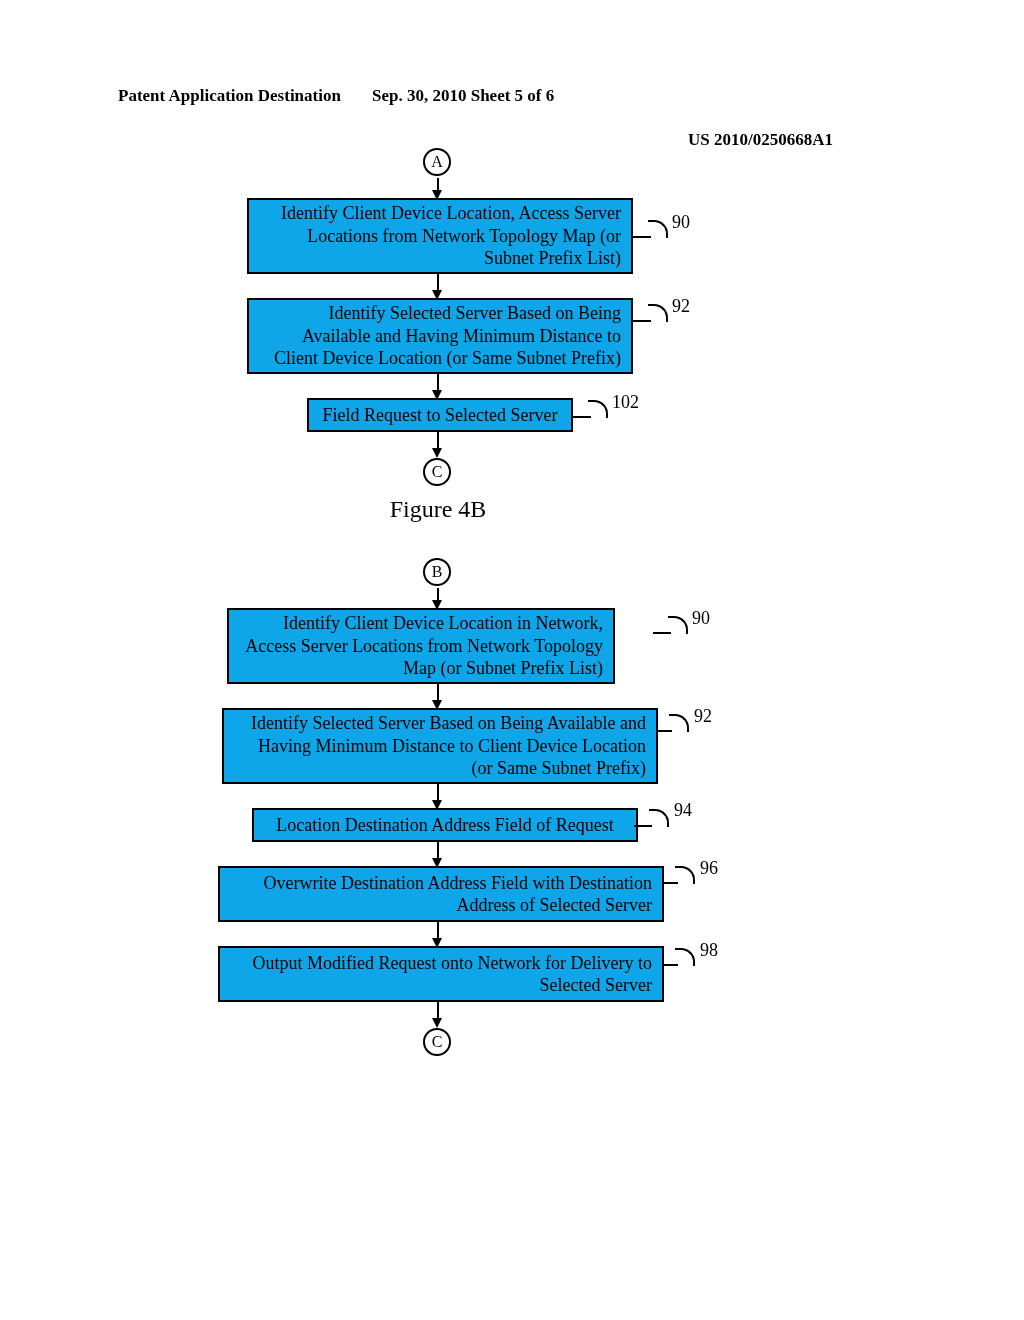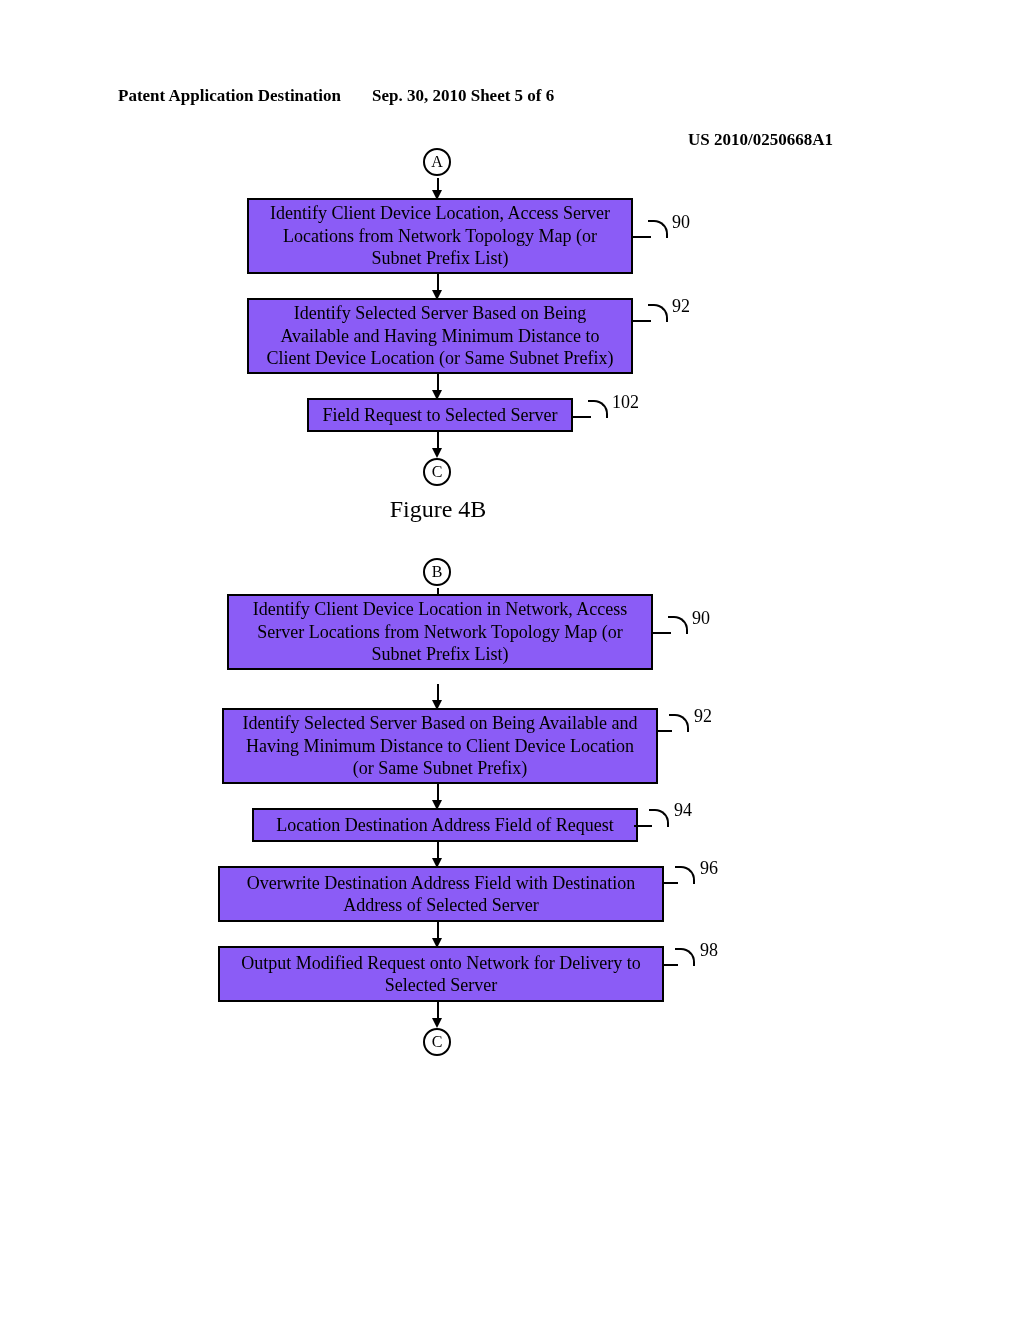--- a/index.html
+++ b/index.html
@@ -40,22 +40,22 @@
     border-radius: 50%;
     background: #fff;
     text-align: center;
     line-height: 24px;
     font-size: 16px;
     font-weight: normal;
   }
   .box {
     position: absolute;
     border: 2px solid #000;
-    background: #8b5cf6;
-    text-align: center;
+    background: #0ea5e9;
+    text-align: right;
     font-size: 18px;
     line-height: 1.25;
     display: flex;
     flex-direction: column;
     justify-content: center;
     align-items: center;
     padding: 6px 10px;
   }
   .arrow-v {
     position: absolute;
@@ -142,21 +142,21 @@
 
     <div class="fig-label" style="left:338px; top:356px;">Figure 4B</div>
   </div>
 
   <div class="diagram d4c">
 
     <div class="connector-circle" style="left:423px; top:8px;">B</div>
     <div class="arrow-v" style="left:437px; top:38px; height:14px;"></div>
     <div class="arrow-head" style="left:432px; top:50px;"></div>
 
-    <div class="box" style="left:227px; top:44px; width:426px; height:76px;">
+    <div class="box" style="left:227px; top:58px; width:388px; height:76px;">
       <span>Identify Client Device Location in Network, Access Server Locations from Network Topology Map (or Subnet Prefix List)</span>
     </div>
     <div class="lead" style="left:653px; top:82px; width:18px;"></div>
     <div class="curve" style="left:668px; top:66px;"></div>
     <div class="refnum" style="left:692px; top:58px;">90</div>
 
     <div class="arrow-v" style="left:437px; top:134px; height:18px;"></div>
     <div class="arrow-head" style="left:432px; top:150px;"></div>
 
     <div class="box" style="left:222px; top:158px; width:436px; height:76px;">

